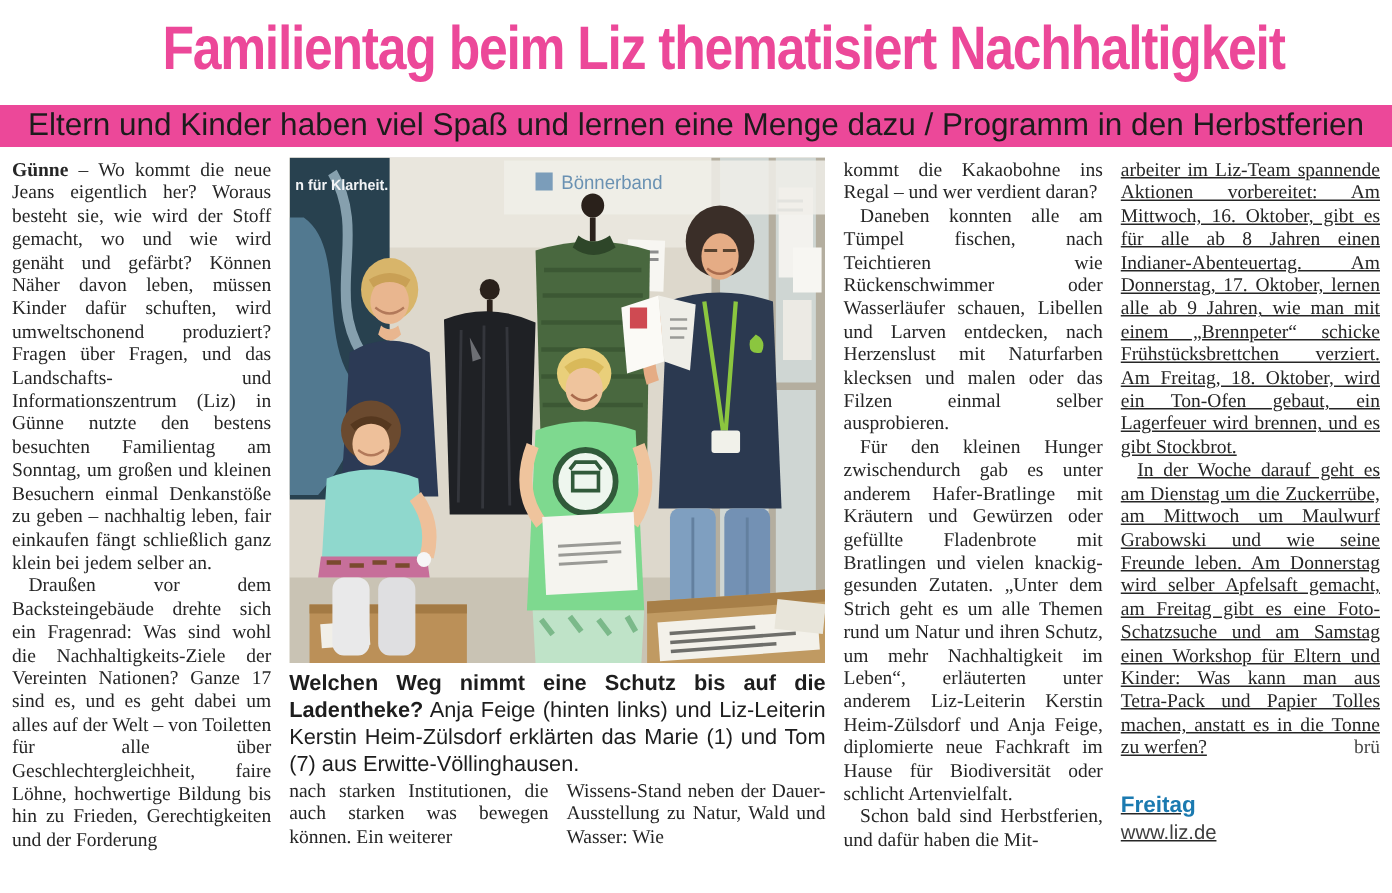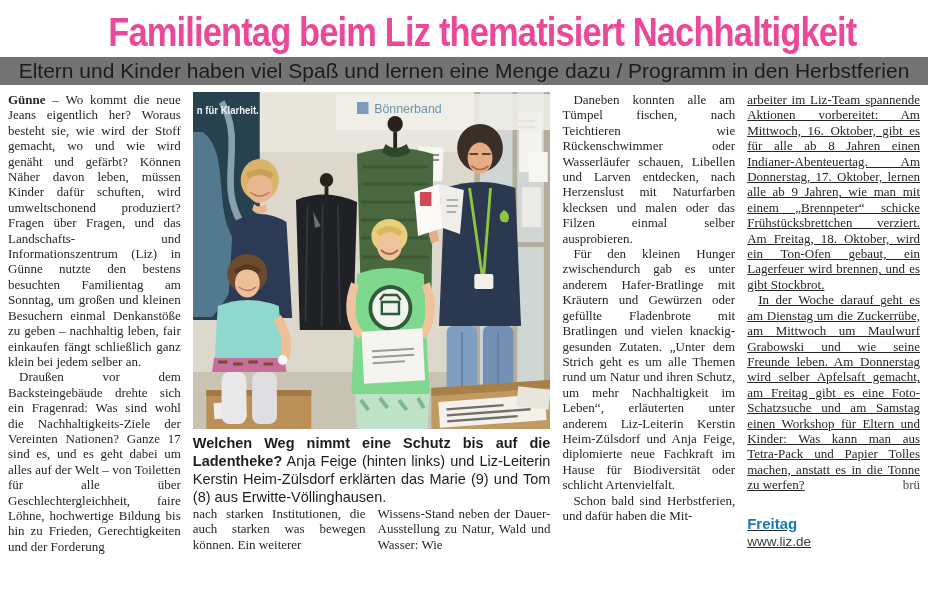--- a/index.html
+++ b/index.html
@@ -9,21 +9,21 @@
     font-family:"Liberation Serif","DejaVu Serif",serif;
   }
   
   .headline{
     margin-top:10px;text-align:right;white-space:nowrap;
     font-family:"Liberation Sans","DejaVu Sans",sans-serif;
     font-weight:700;font-size:41px;line-height:44px;color:#ec4899;
   }
   .headline-inner{display:inline-block;transform:scaleX(0.84);transform-origin:center;letter-spacing:-1px;}
   .subheadline{
-    margin-top:3px;width:100%;background:#737373;
+    margin-top:16px;width:100%;background:#ec4899;
     font-family:"Liberation Sans","DejaVu Sans",sans-serif;
     font-size:21px;line-height:25px;color:#1c1c1c;text-align:center;
     padding:1px 0 2px 0;white-space:nowrap;
   }
   
   .body-grid{
     margin:7px 8px 0 8px;
     display:grid;grid-template-columns:repeat(5,1fr);
     grid-template-rows:414px auto;column-gap:12px;
   }
@@ -196,32 +196,33 @@
           <g>
             <path d="M250,296 L375,288 L375,337 L250,337 Z" fill="#c09a62"></path>
             <path d="M250,296 L375,288 L375,296 L250,304 Z" fill="#a77f48"></path>
             <rect x="258" y="306" width="112" height="26" fill="#f3f1ea" transform="rotate(-4 314 319)"></rect>
             <path d="M266,314 h60 M266,320 h88 M266,326 h74" stroke="#6e6e6a" stroke-width="2.4" transform="rotate(-4 314 319)"></path>
             <rect x="340" y="296" width="34" height="20" fill="#e8e5da" transform="rotate(6 357 306)"></rect>
           </g>
         </svg>
       </div>
       <p class="caption">
-        <span class="caption-lead">Welchen Weg nimmt eine Schutz bis auf die Ladentheke?</span><span> Anja Feige (hinten links) und Liz-Leiterin Kerstin Heim-Zülsdorf erklärten das Marie (9) und Tom (8) aus Erwitte-Völlinghausen.</span>
+        <span class="caption-lead">Welchen Weg nimmt eine Schutz bis auf die Ladentheke?</span><span> Anja Feige (hinten links) und Liz-Leiterin Kerstin Heim-Zülsdorf erklärten das Marie (1) und Tom (7) aus Erwitte-Völlinghausen.</span>
       </p>
     </div>
 
     <div class="col col2b">
       <p>nach starken Institutionen, die auch starken was bewegen können. Ein weiterer</p>
     </div>
     <div class="col col3b">
       <p>Wissens-Stand neben der Dauer-Ausstellung zu Natur, Wald und Wasser: Wie</p>
     </div>
 
     <div class="col col4">
+      <p>kommt die Kakaobohne ins Regal – und wer verdient daran?</p>
       <p class="indent">Daneben konnten alle am Tümpel fischen, nach Teichtieren wie Rückenschwimmer oder Wasserläufer schauen, Libellen und Larven entdecken, nach Herzenslust mit Naturfarben klecksen und malen oder das Filzen einmal selber ausprobieren.</p>
       <p class="indent">Für den kleinen Hunger zwischendurch gab es unter anderem Hafer-Bratlinge mit Kräutern und Gewürzen oder gefüllte Fladenbrote mit Bratlingen und vielen knackig-gesunden Zutaten. „Unter dem Strich geht es um alle Themen rund um Natur und ihren Schutz, um mehr Nachhaltigkeit im Leben“, erläuterten unter anderem Liz-Leiterin Kerstin Heim-Zülsdorf und Anja Feige, diplomierte neue Fachkraft im Hause für Biodiversität oder schlicht Artenvielfalt.</p>
       <p class="indent">Schon bald sind Herbstferien, und dafür haben die Mit-</p>
     </div>
 
     <div class="col col5">
       <p>arbeiter im Liz-Team spannende Aktionen vorbereitet: Am Mittwoch, 16. Oktober, gibt es für alle ab 8 Jahren einen Indianer-Abenteuertag. Am Donnerstag, 17. Oktober, lernen alle ab 9 Jahren, wie man mit einem „Brennpeter“ schicke Frühstücksbrettchen verziert. Am Freitag, 18. Oktober, wird ein Ton-Ofen gebaut, ein Lagerfeuer wird brennen, und es gibt Stockbrot.</p>
       <p class="indent"><span>In der Woche darauf geht es am Dienstag um die Zuckerrübe, am Mittwoch um Maulwurf Grabowski und wie seine Freunde leben. Am Donnerstag wird selber Apfelsaft gemacht, am Freitag gibt es eine Foto-Schatzsuche und am Samstag einen Workshop für Eltern und Kinder: Was kann man aus Tetra-Pack und Papier Tolles machen, anstatt es in die Tonne zu werfen?</span> <span class="author">brü</span></p>
       <div class="internet">
         <div class="internet-label">Freitag</div>

